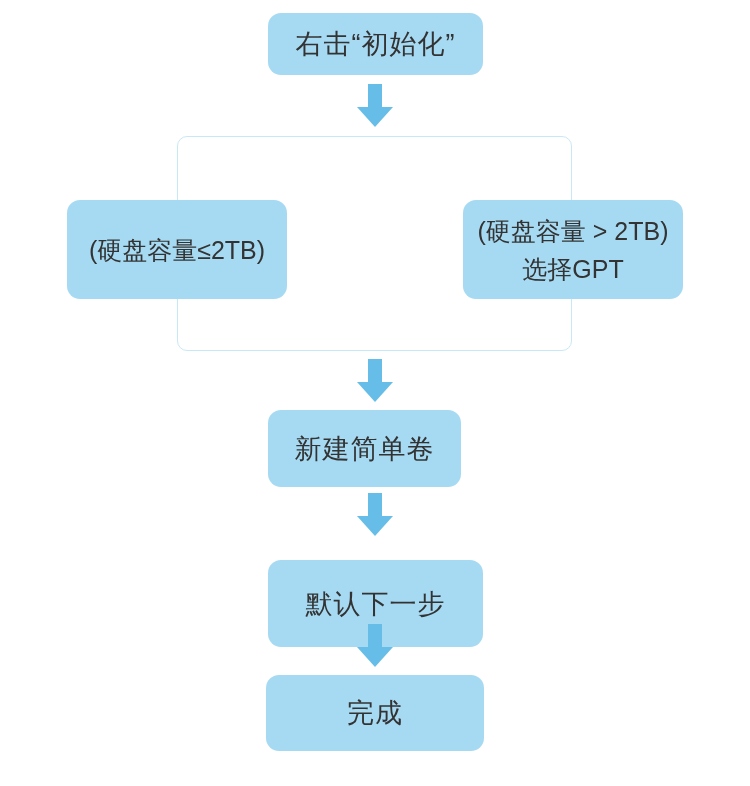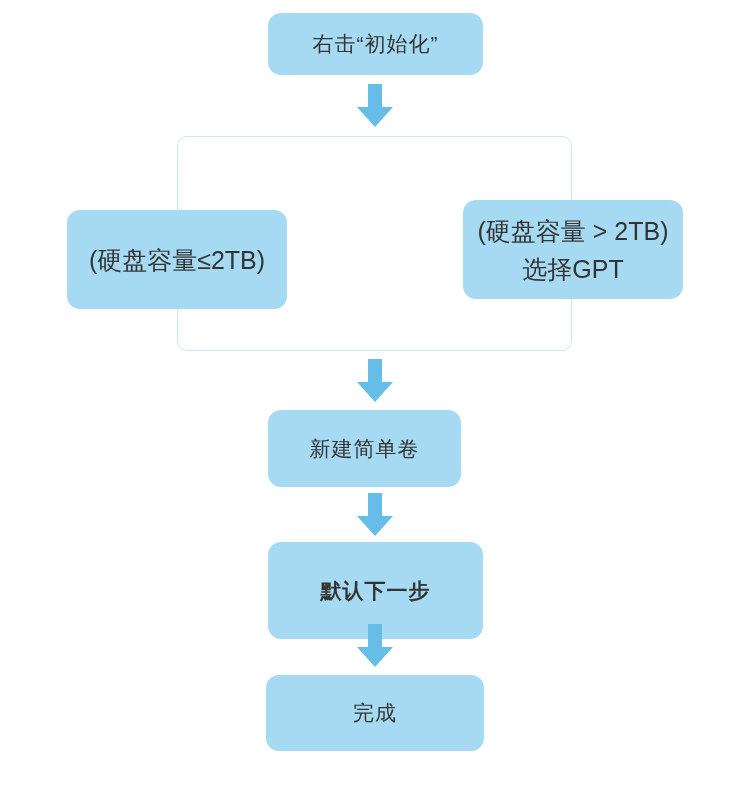--- a/index.html
+++ b/index.html
@@ -25,21 +25,21 @@
     position: absolute;
     background: var(--box-fill);
     border-radius: 13px;
     display: flex;
     flex-direction: column;
     align-items: center;
     justify-content: center;
     color: var(--text);
     text-align: center;
   }
-  .node.single { font-size: 21px; letter-spacing: 1px; }
+  .node.single { font-size: 27px; letter-spacing: 1px; }
   .node.double { font-size: 25px; line-height: 38px; }
   .branch-container {
     position: absolute;
     left: 177px;
     top: 136px;
     width: 395px;
     height: 215px;
     border: 1px solid var(--container-border);
     border-radius: 10px;
     background: transparent;
@@ -58,26 +58,26 @@
   }
   .arrow .head {
     width: 0;
     height: 0;
     border-left: 18px solid transparent;
     border-right: 18px solid transparent;
     border-top: 20px solid var(--arrow);
   }
   #node-step1   { left: 268px; top: 13px;  width: 215px; height: 62px; }
   #arrow-1      { left: 357px; top: 84px;  }
-  #node-left    { left: 67px;  top: 200px; width: 220px; height: 99px; margin-top: 10px; }
+  #node-left    { left: 67px;  top: 200px; width: 220px; height: 99px; }
   #node-right   { left: 463px; top: 200px; width: 220px; height: 99px; justify-content: center; }
   #arrow-2      { left: 357px; top: 359px; }
   #node-step2   { left: 268px; top: 410px; width: 193px; height: 77px; }
   #arrow-3      { left: 357px; top: 493px; }
-  #node-step3   { left: 268px; top: 542px; width: 215px; height: 97px; font-weight: bold; }
+  #node-step3   { left: 268px; top: 560px; width: 215px; height: 87px; }
   #arrow-4      { left: 357px; top: 624px; }
   #node-step4   { left: 266px; top: 675px; width: 218px; height: 76px; }
 </style>
 </head>
 <body>
 
 <div class="canvas">
 
   <div class="node single" id="node-step1">
     <span>右击“初始化”</span>

